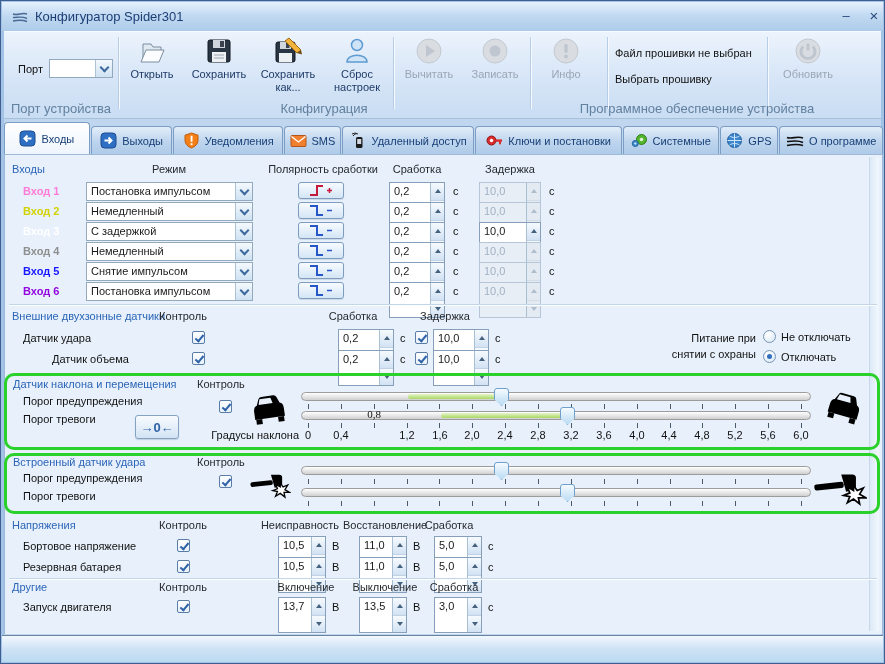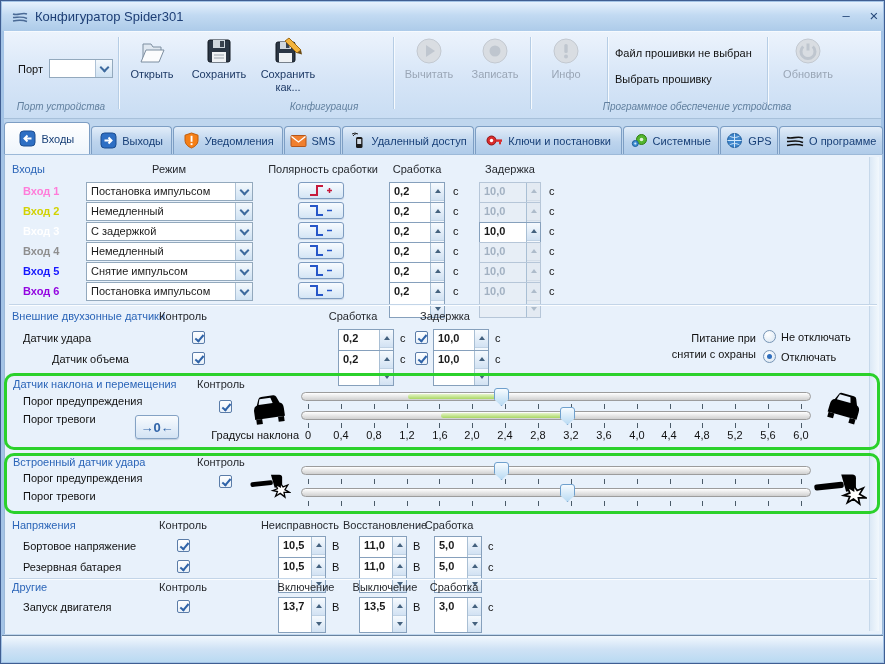--- a/index.html
+++ b/index.html
@@ -12,21 +12,21 @@
   .titlebar{position:absolute;left:1px;top:1px;right:1px;height:29px;
     background:linear-gradient(#e6f1fd,#c2daf2 45%,#adcbe9);display:flex;align-items:center;}
   .title{margin-left:10px;color:#1d3e75;font-size:13px;display:flex;align-items:center;gap:7px;}
   .winbtn{position:absolute;top:5px;width:22px;height:18px;text-align:center;color:#27497a;
     font-size:13px;line-height:18px;cursor:default;}
   
   .toolbar{position:absolute;left:3px;top:30px;right:3px;height:88px;
     background:linear-gradient(#ecf3fc,#d6e5f7 55%,#c9ddf3);border-top:1px solid #f6fafe;
     border-bottom:1px solid #a7c0da;}
   .vsep{position:absolute;top:36px;height:72px;width:2px;border-left:1px solid #b6cde5;border-right:1px solid #f6fafe;}
-  .glab{position:absolute;top:100px;font-size:10px;color:#62809f;text-align:center;font-style:italic;}
+  .glab{position:absolute;top:100px;font-size:13px;color:#62809f;text-align:center;}
   .tbtn{position:absolute;top:34px;height:64px;display:flex;flex-direction:column;align-items:center;
     padding-top:1px;border-radius:3px;font-size:11px;color:#1e3a66;text-align:center;}
   .tbtn .lbl{line-height:13px;margin-top:2px;}
   .tbtn.dis{color:#9aa6b6;}
   .linklike{color:#16427f;}
   .graytxt{color:#9aa6b6;}
   
   .combo{position:absolute;height:19px;background:#fff;border:1px solid #93a9bd;display:flex;align-items:stretch;}
   .combo .cv{flex:1;font-size:11px;line-height:17px;padding-left:4px;white-space:nowrap;overflow:hidden;}
   .combo .cbn{width:17px;background:linear-gradient(#f4f9fd,#cfe2f3);border-left:1px solid #aec2d6;
@@ -51,21 +51,21 @@
   .hr{position:absolute;left:8px;width:868px;height:2px;border-top:1px solid #c3d5e8;border-bottom:1px solid #fbfdff;}
   
   .cb{position:absolute;width:13px;height:13px;border:1px solid #5a7ca8;border-radius:2px;
     background:linear-gradient(#fdfeff,#e9f1f9);}
   .cb::after{content:"";position:absolute;left:2px;top:3px;width:7px;height:3px;
     border-left:2px solid #2f63a8;border-bottom:2px solid #2f63a8;transform:rotate(-50deg);}
   .rad{position:absolute;width:13px;height:13px;border-radius:50%;border:1px solid #7795b5;
     background:radial-gradient(circle at 35% 30%,#fff,#d7e5f2);}
   .rad.on::after{content:"";position:absolute;left:3px;top:3px;width:5px;height:5px;border-radius:50%;background:#2f6fbe;}
   
-  .spin{position:absolute;height:36px;background:#fff;border:1px solid #86a0bc;display:flex;font-weight:bold;}
+  .spin{position:absolute;height:36px;background:#fff;border:1px solid #86a0bc;display:flex;}
   .spin .sv{flex:1;font-size:11px;line-height:16px;padding-left:4px;}
   .spin .sb{width:14px;display:flex;flex-direction:column;border-left:1px solid #a9bfd4;}
   .spin .sb i{flex:1;position:relative;background:linear-gradient(#f6fafe,#d2e2f3);border-bottom:1px solid #c0d2e4;}
   .spin .sb i:last-child{border-bottom:none;}
   .spin .sb i::after{content:"";position:absolute;left:50%;top:50%;transform:translate(-50%,-50%);
     border-left:3px solid transparent;border-right:3px solid transparent;}
   .spin .su::after{border-bottom:4px solid #44617e;}
   .spin .sd::after{border-top:4px solid #44617e;}
   .spin.dis{background:#e7eef6;border-color:#b6c6d8;}
   .spin.dis .sv{color:#a2b1c2;}
@@ -150,20 +150,29 @@
       <svg width="30" height="30" viewBox="0 0 30 30">
           <rect x="3" y="6" width="19" height="20" rx="2" fill="#2b3644" stroke="#10161e"></rect>
           <rect x="7" y="6" width="11" height="7" fill="#cfd6dd"></rect>
           <rect x="13" y="7" width="3.5" height="5" fill="#39424e"></rect>
           <rect x="6" y="17" width="13" height="9" fill="#eef1f4"></rect>
           <polygon points="16,2 28,14 24,17 12,5" fill="#f2b33d" stroke="#a06a10"></polygon>
           <polygon points="24,17 28,14 29,18.5" fill="#6b4a12"></polygon>
         </svg>
     </span>
     <span class="lbl">Сохранить как...</span>
+  </div>
+  <div class="tbtn" style="left:323px;width:66px;">
+    <span class="icon">
+      <svg width="30" height="30" viewBox="0 0 30 30">
+          <circle cx="15" cy="9" r="5.5" fill="#cfe4f7" stroke="#5e9bd2" stroke-width="1.5"></circle>
+          <path d="M5 26 c0 -9 20 -9 20 0 z" fill="#cfe4f7" stroke="#5e9bd2" stroke-width="1.5"></path>
+        </svg>
+    </span>
+    <span class="lbl">Сброс настроек</span>
   </div>
   <div class="vsep" style="left:392px;"></div>
   <div class="tbtn dis" style="left:396px;width:64px;">
     <span class="icon">
       <svg width="30" height="30" viewBox="0 0 30 30">
           <circle cx="15" cy="15" r="12" fill="#d9dde2" stroke="#c3c9d1"></circle>
           <polygon points="12,9 21,15 12,21" fill="#bfc6cf"></polygon>
         </svg>
     </span>
     <span class="lbl">Вычитать</span>
@@ -559,21 +568,21 @@
   </div>
   <div class="ticks" style="left:307px;top:403px;"></div>
   <div class="trk" style="left:300px;top:410px;width:510px;">
     <span class="fill" style="left:139px;width:127px;"></span>
     <span class="thumb" style="left:258px;"></span>
   </div>
   <div class="ticks" style="left:307px;top:422px;"></div>
   <span class="t" style="left:202px;top:428px;width:96px;text-align:right;">Градусы наклона</span>
   <span class="sc" style="left:307px;top:428px;">0</span>
   <span class="sc" style="left:340px;top:428px;">0,4</span>
-  <span class="sc" style="left:373px;top:428px;">0,8</span>
+  <span class="sc" style="left:373px;top:407px;font-family:Liberation Serif, serif;">0,8</span>
   <span class="sc" style="left:406px;top:428px;">1,2</span>
   <span class="sc" style="left:439px;top:428px;">1,6</span>
   <span class="sc" style="left:471px;top:428px;">2,0</span>
   <span class="sc" style="left:504px;top:428px;">2,4</span>
   <span class="sc" style="left:537px;top:428px;">2,8</span>
   <span class="sc" style="left:570px;top:428px;">3,2</span>
   <span class="sc" style="left:603px;top:428px;">3,6</span>
   <span class="sc" style="left:636px;top:428px;">4,0</span>
   <span class="sc" style="left:668px;top:428px;">4,4</span>
   <span class="sc" style="left:701px;top:428px;">4,8</span>

